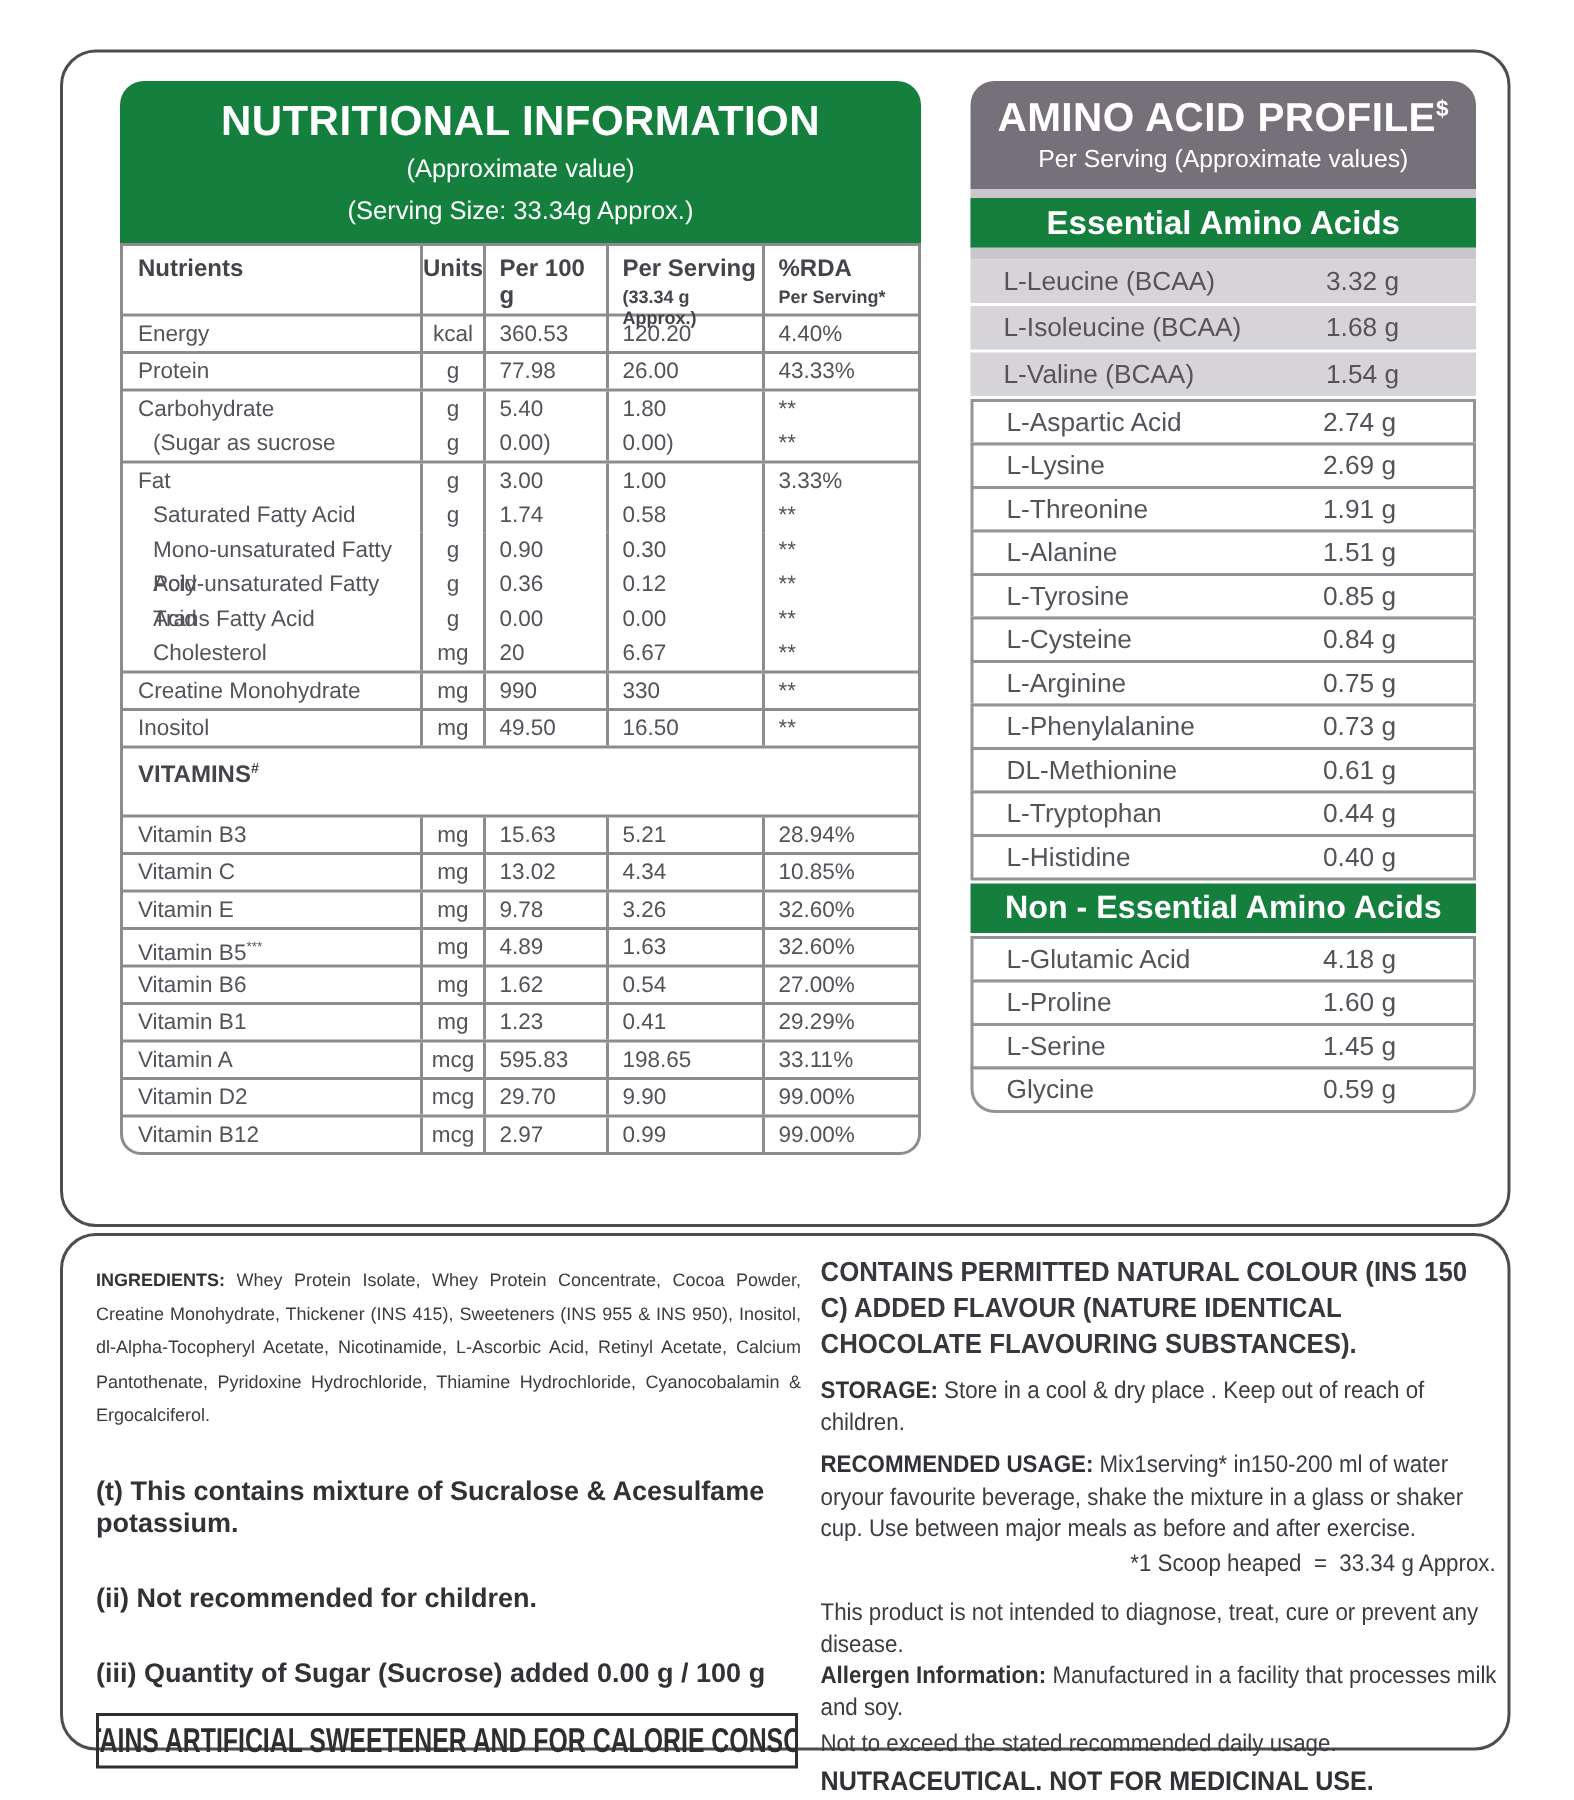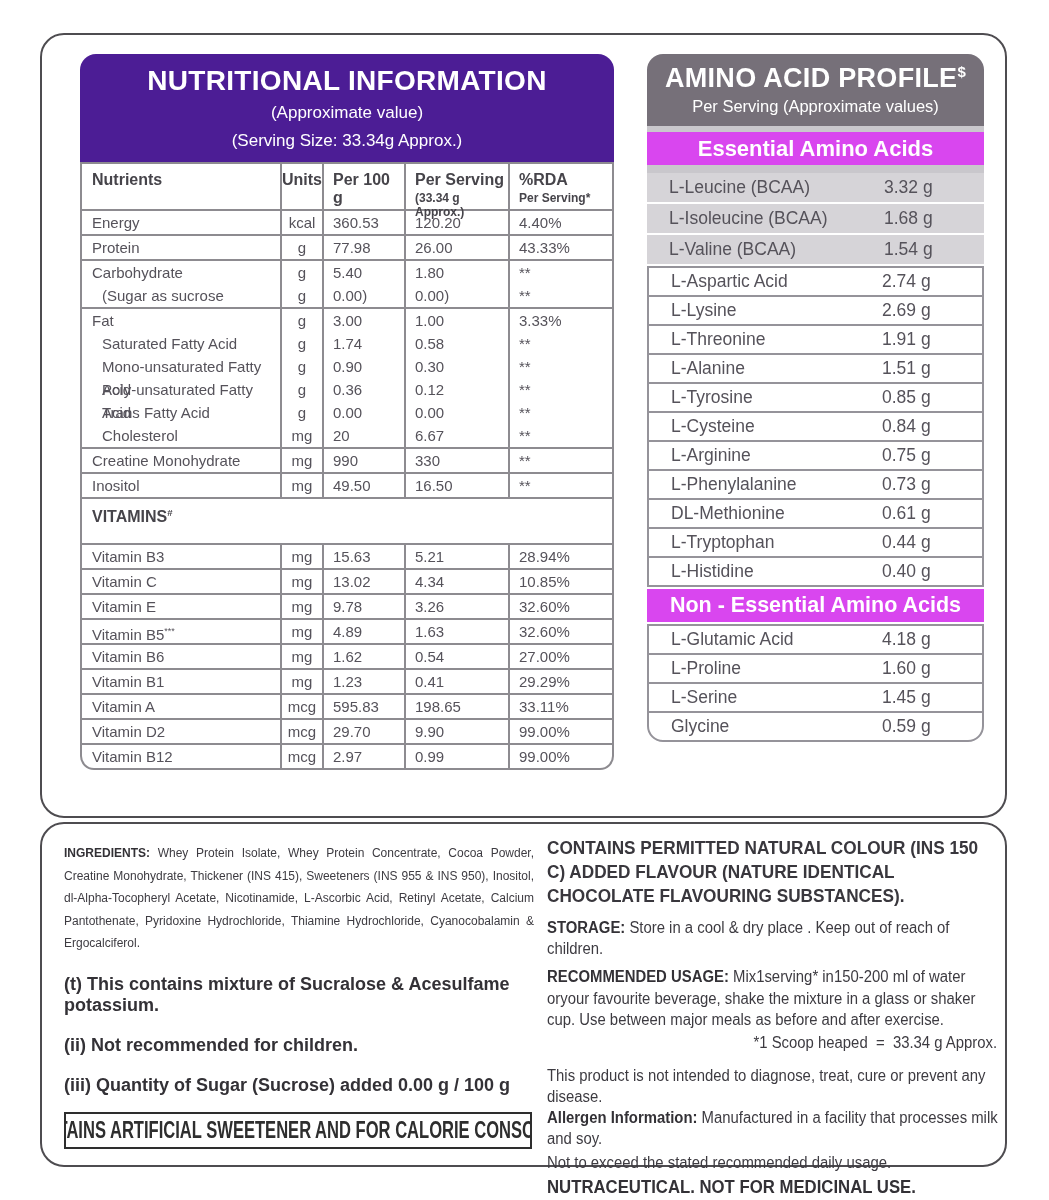--- a/index.html
+++ b/index.html
@@ -6,21 +6,21 @@
   body { background:#fff; }
   #stage { position:relative; width:1049px; height:1200px; background:#fff;
            font-family:"Liberation Sans", sans-serif; overflow:hidden; }
 
   .card { position:absolute; border:2px solid #4e4c50; border-radius:24px; background:#fff; }
   #card-top    { left:40px; top:33px;  width:967px; height:785px; }
   #card-bottom { left:40px; top:822px; width:967px; height:345px; }
 
   
   .nut { position:absolute; left:38px; top:19px; width:534px; }
-  .nut-head { background:#4c1d95; border-radius:16px 16px 0 0; color:#fff;
+  .nut-head { background:#15803d; border-radius:16px 16px 0 0; color:#fff;
               text-align:center; padding:11px 0 11px; }
   .nut-title { font-size:28px; font-weight:bold; letter-spacing:.3px; }
   .nut-sub { font-size:17px; margin-top:6px; }
   .nut-serving { font-size:17px; margin-top:8px; }
 
   .n-table { border:2px solid #8d8b90; border-top:2px solid #8d8b90;
              border-radius:0 0 14px 14px; overflow:hidden; color:#55525a; background:#fff; }
   .n-head { display:grid; grid-template-columns:198px 42px 82px 104px 1fr;
             border-bottom:2px solid #8d8b90; height:47px; font-weight:bold; color:#46444a; }
   .n-head > div { padding-top:7px; font-size:16px; }
@@ -37,36 +37,36 @@
   sup { font-size:60%; vertical-align:super; }
 
   
   .amino { position:absolute; left:605px; top:19px; width:337px; }
   .am-head { background:#767079; border-radius:16px 16px 0 0; color:#fff;
              text-align:center; padding:9px 0 10px; }
   .am-title { font-size:27px; font-weight:bold; letter-spacing:.3px; }
   .am-title sup { font-size:15px; }
   .am-sub { font-size:16.5px; margin-top:3px; }
   .ess-wrap { background:#c9c7cc; padding:6px 0 8px; }
-  .band { background:#d946ef; color:#fff; font-weight:bold; text-align:center;
+  .band { background:#15803d; color:#fff; font-weight:bold; text-align:center;
           height:33px; line-height:33px; font-size:22px; white-space:nowrap; }
   .band.non { margin:2px 0; font-size:21.5px; }
   .am-row { display:flex; align-items:center; font-size:17.5px; color:#55525a; }
   .am-row.hl { background:#d6d4d8; height:29px; margin-bottom:2px; }
   .am-row.white { border:2px solid #95939a; height:31px; background:#fff;align-items:center; }
   .am-row.white + .am-row.white { margin-top:-2px; }
   .am-rows > .am-row.white:last-child { border-radius:0 0 16px 16px; }
   .am-name { flex:1; padding-left:22px; }
   .am-val { width:100px; }
 
   
   .bl { position:absolute; left:22px; top:18px; width:470px; color:#3d3b41; }
   .ingredients { font-size:12px; line-height:22.5px; text-align:justify; }
   .ingredients b { color:#333136; }
-  .note { font-weight:bold; font-size:18px; margin-top:19px; color:#333136; }
+  .note { font-weight:bold; font-size:18px; margin-top:29px; color:#333136; }
   .sweet-box { margin-top:16px; border:2px solid #2e2e2e; width:468px; height:37px;
                display:flex; align-items:center; justify-content:center; overflow:hidden; }
   .sweet-box span { font-size:23px; font-weight:bold; white-space:nowrap;
                     transform:scaleX(0.72); color:#2e2e2e; letter-spacing:0; }
 
   .br { position:absolute; left:505px; top:12px; width:486px; color:#3d3b41;
         transform:scaleX(0.93); transform-origin:0 0; }
   .permitted { font-weight:bold; font-size:18.5px; line-height:24px; color:#39373d; }
   .storage { margin-top:9px; font-size:16px; line-height:21px; }
   .usage { margin-top:7px; font-size:16px; line-height:21.5px; }

